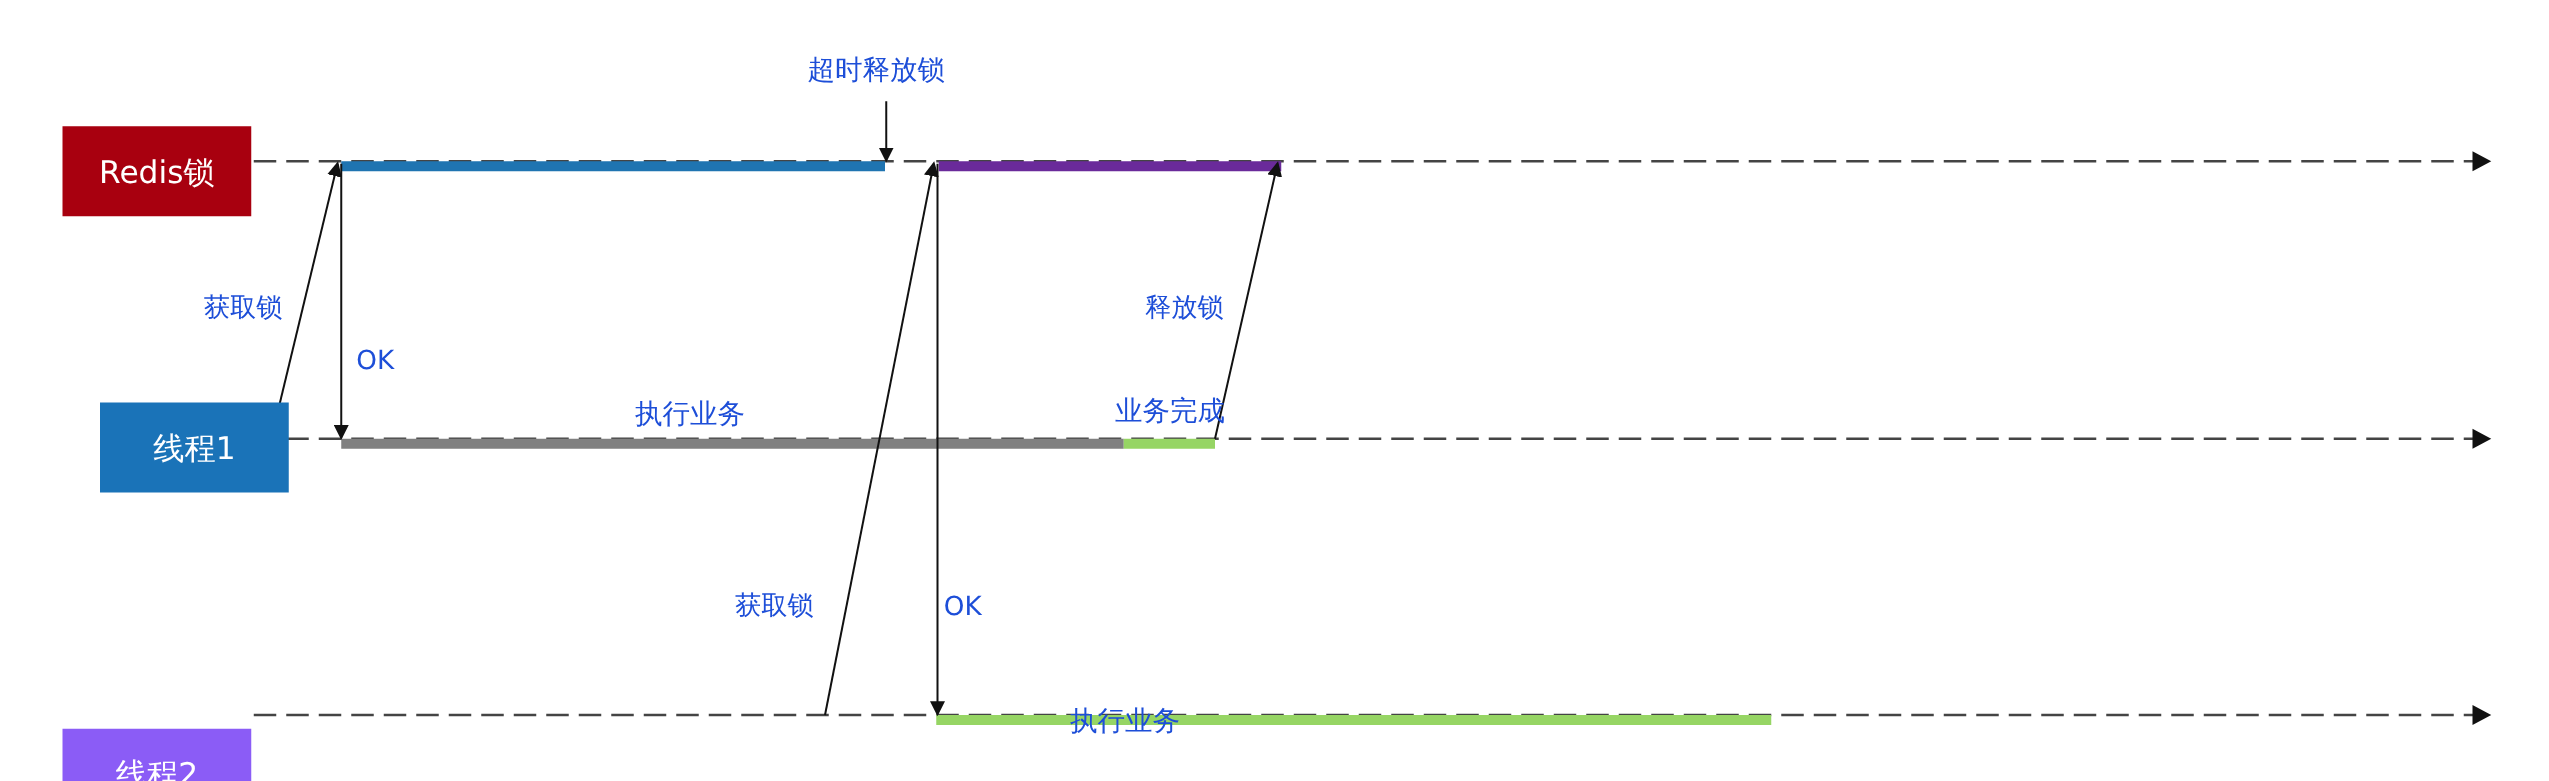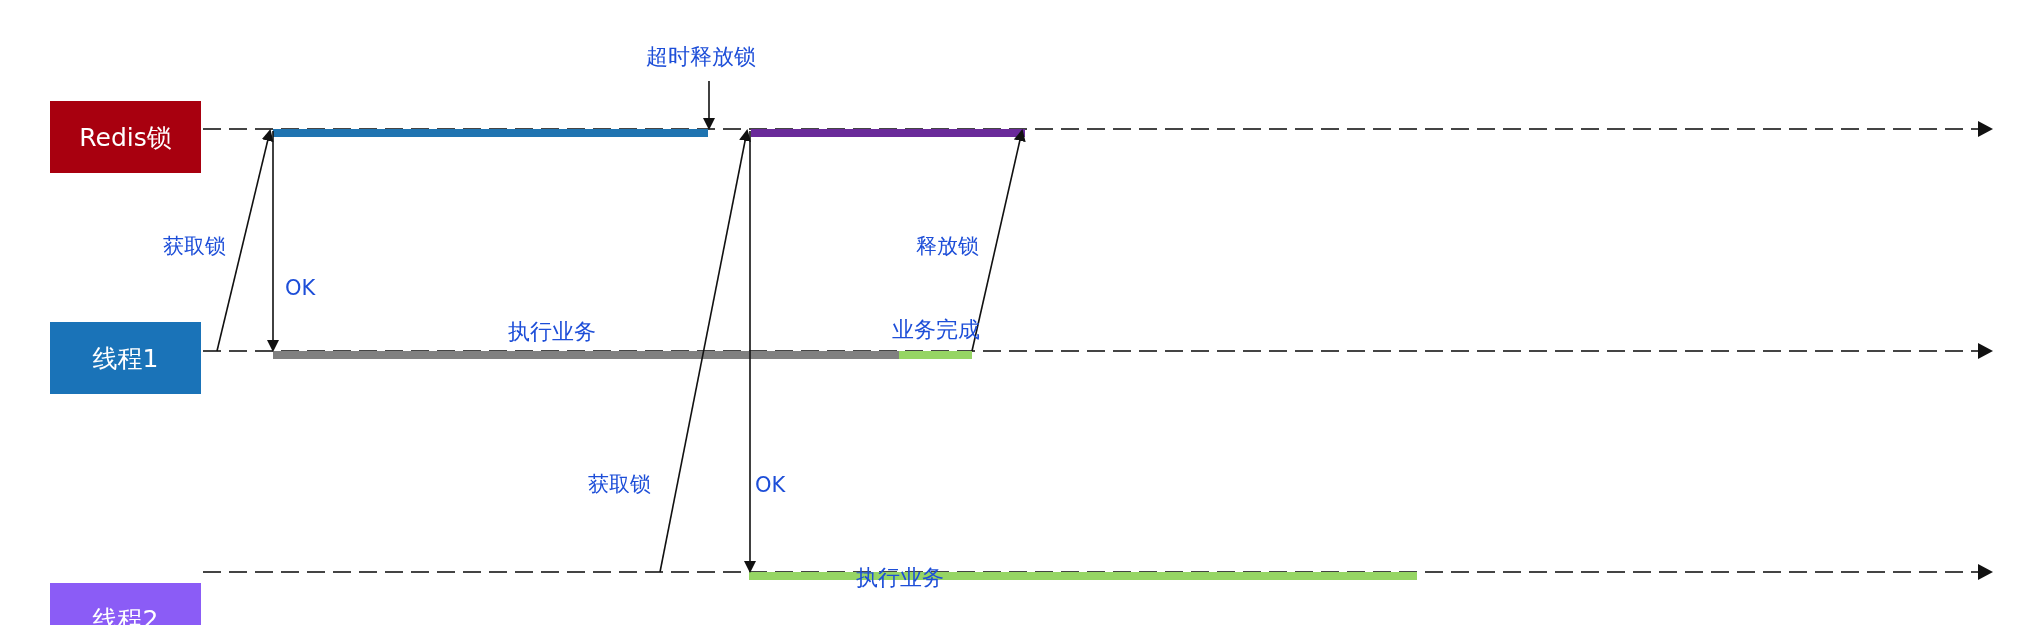--- a/index.html
+++ b/index.html
@@ -46,21 +46,21 @@
 
   <line x1="217" y1="351" x2="270" y2="131" stroke="#111" stroke-width="1.6" marker-end="url(#ah)"></line>
   <line x1="273" y1="131" x2="273" y2="350" stroke="#111" stroke-width="1.6" marker-end="url(#ah)"></line>
   <line x1="709" y1="81" x2="709" y2="128" stroke="#111" stroke-width="1.6" marker-end="url(#ah)"></line>
   <line x1="660" y1="572" x2="747" y2="131" stroke="#111" stroke-width="1.6" marker-end="url(#ah)"></line>
   <line x1="750" y1="131" x2="750" y2="571" stroke="#111" stroke-width="1.6" marker-end="url(#ah)"></line>
   <line x1="972" y1="351" x2="1022" y2="131" stroke="#111" stroke-width="1.6" marker-end="url(#ah)"></line>
 </svg>
 
 <div class="lane-box" style="top:101px;background:#a8000f;">Redis锁</div>
-<div class="lane-box" style="top:322px;background:#1a73b8;">线程1</div>
+<div class="lane-box" style="top:322px;background:#1a73b8;margin-left:30px;">线程1</div>
 <div class="lane-box" style="top:543px;background:#8b5cf6;margin-top:40px;">线程2</div>
 
 <div class="label" style="left:646px;top:46px;font-size:22px;">超时释放锁</div>
 <div class="label" style="left:163px;top:236px;">获取锁</div>
 <div class="label" style="left:285px;top:278px;">OK</div>
 <div class="label" style="left:508px;top:321px;font-size:22px;">执行业务</div>
 <div class="label" style="left:872px;top:319px;font-size:22px;margin-left:20px;">业务完成</div>
 <div class="label" style="left:916px;top:236px;text-align:right;">释放锁</div>
 <div class="label" style="left:588px;top:474px;">获取锁</div>
 <div class="label" style="left:755px;top:475px;">OK</div>

